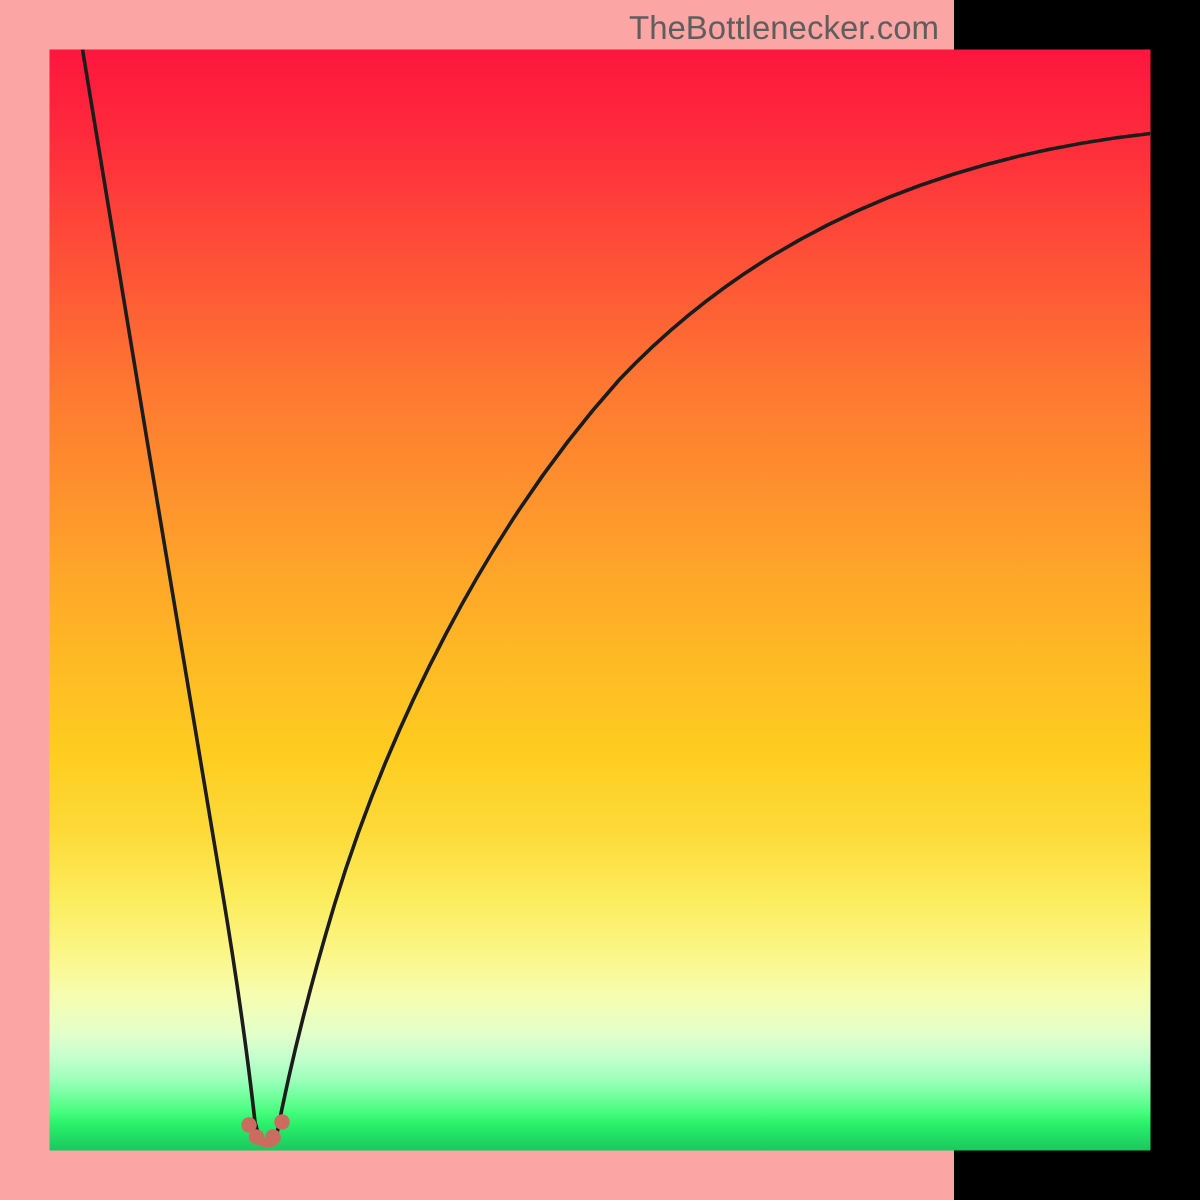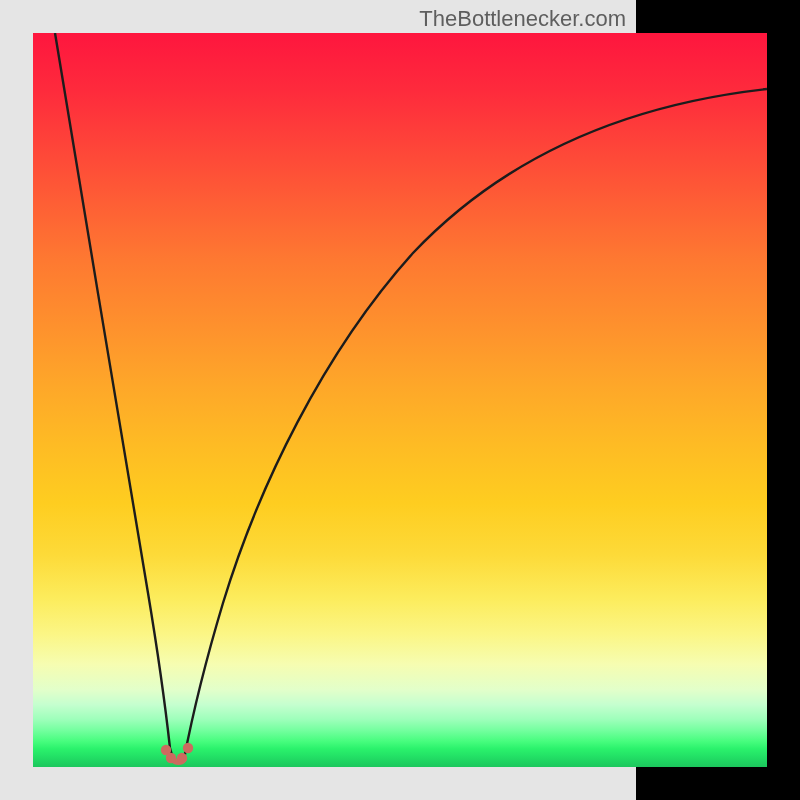--- a/index.html
+++ b/index.html
@@ -10,21 +10,21 @@
     background: #000;
     overflow: hidden;
     font-family: Arial, Helvetica, sans-serif;
   }
   .frame {
     position: absolute;
     top: 0;
     left: 0;
     width: 636px;
     height: 800px;
-    background: #e5e5e5;
+    background: #fca5a5;
   }
   .plot-area {
     position: absolute;
     top: 33px;
     left: 33px;
     width: 734px;
     height: 734px;
     background: linear-gradient(to bottom,
       #fe163e 0%,
       #fe2b3c 8%,

